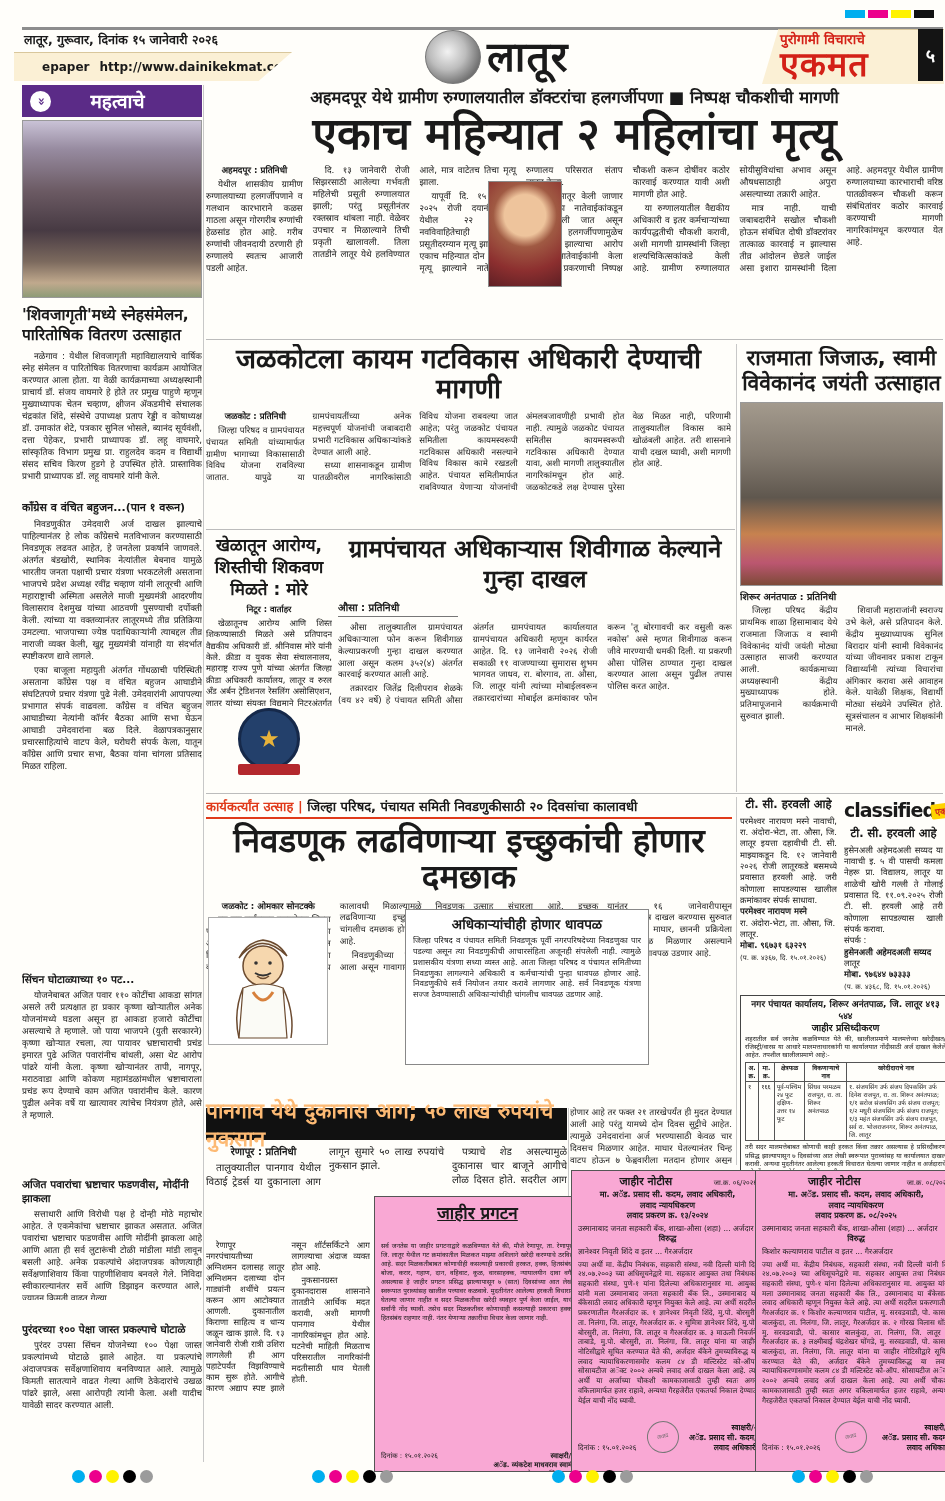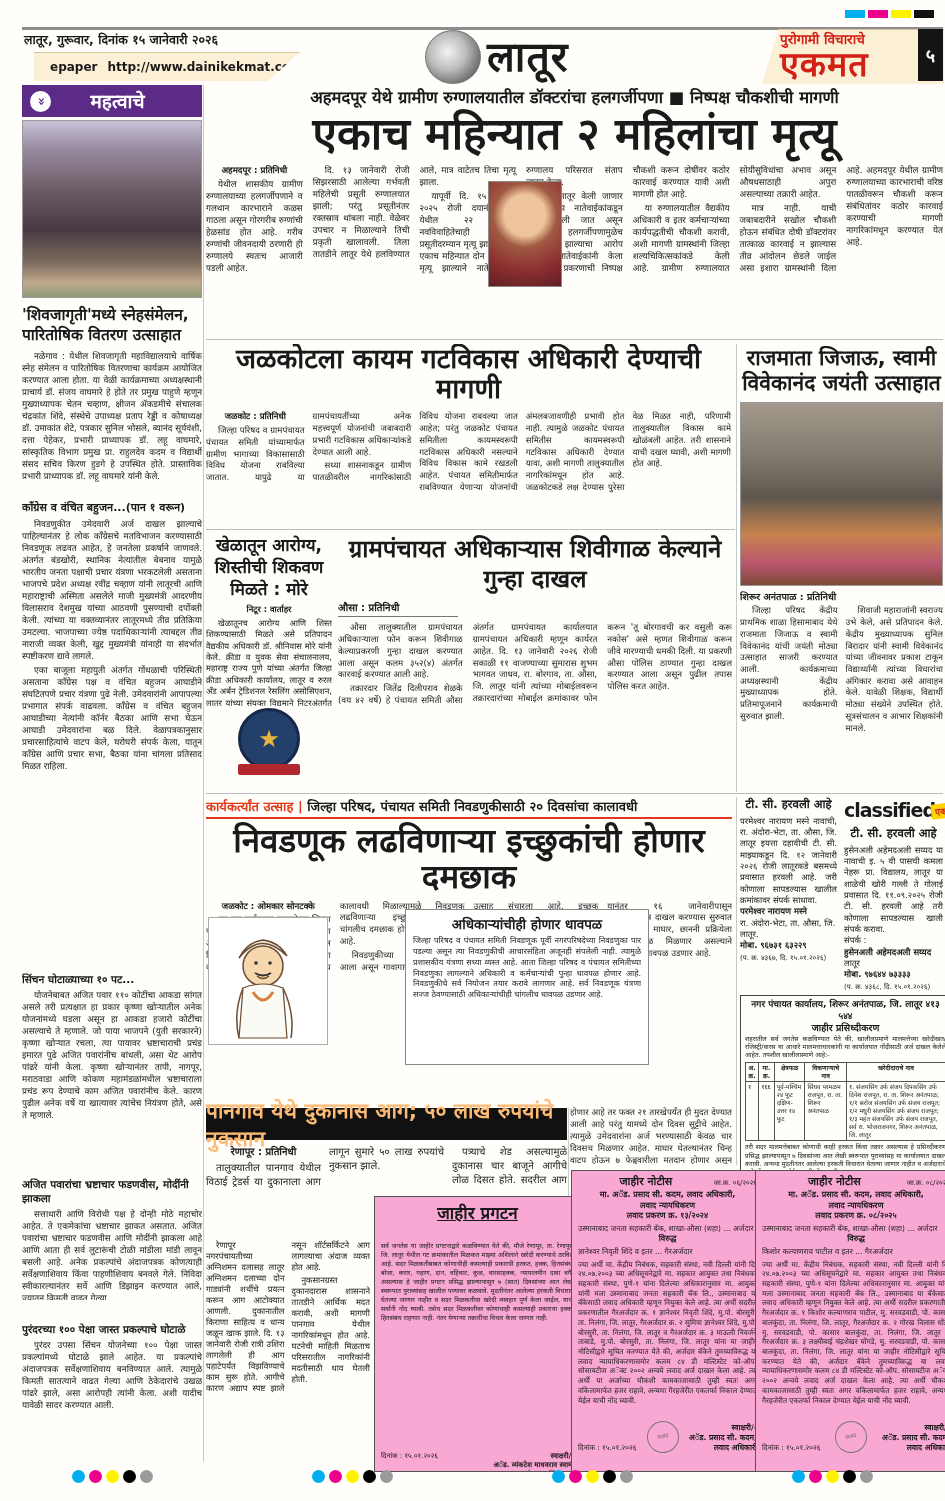--- a/index.html
+++ b/index.html
@@ -11,22 +11,22 @@
   .ctr{text-align:center;}
   .b{font-weight:700;}
   
   .reg-sq{display:inline-block;width:20px;height:8px;margin-right:3px;}
   .dotrow{position:absolute;top:1470px;display:flex;gap:4px;}
   .dot{width:13px;height:13px;border-radius:50%;}
   
   .mast-rule{left:22px;top:27px;width:921px;height:3px;background:#8d8d8d;}
   .mh-date{left:24px;top:31px;font-size:12.5px;font-weight:700;}
   .ribbon{background:#fbf0d5;border-top:1px solid #d9c79c;}
-  .mh-epaper{left:34px;top:52px;width:250px;height:28px;clip-path:polygon(0 0,100% 0,88% 100%,0 100%);
-             display:flex;align-items:center;padding-left:16px;gap:5px;font-size:12px;}
+  .mh-epaper{left:14px;top:52px;width:250px;height:28px;clip-path:polygon(0 0,100% 0,88% 100%,0 100%);
+             display:flex;align-items:center;padding-left:28px;gap:5px;font-size:12px;}
   .ep-ic{width:13px;height:13px;border-radius:50%;background:#cf1f1c;display:inline-block;}
   .mh-city{left:487px;top:27px;font-size:41px;font-weight:900;letter-spacing:1px;}
   .emblem{left:425px;top:30px;width:54px;height:52px;border-radius:50%;
           background:radial-gradient(circle at 40% 40%,#f2f2f2 0%,#bdbdbd 40%,#6e6e6e 75%,#3c3c3c 100%);
           border:1px solid #777;}
   .mh-right{left:762px;top:29px;width:156px;height:52px;clip-path:polygon(9% 0,100% 0,100% 100%,0 100%);
             padding:2px 8px 0 18px;}
   .mh-tag{color:#d32017;font-size:13.5px;font-weight:700;line-height:1.1;}
   .mh-brand{color:#d32017;font-size:34px;font-weight:900;line-height:1.0;letter-spacing:1px;}
   .mh-pgbox{left:918px;top:29px;width:25px;height:52px;background:#141414;color:#fff;

